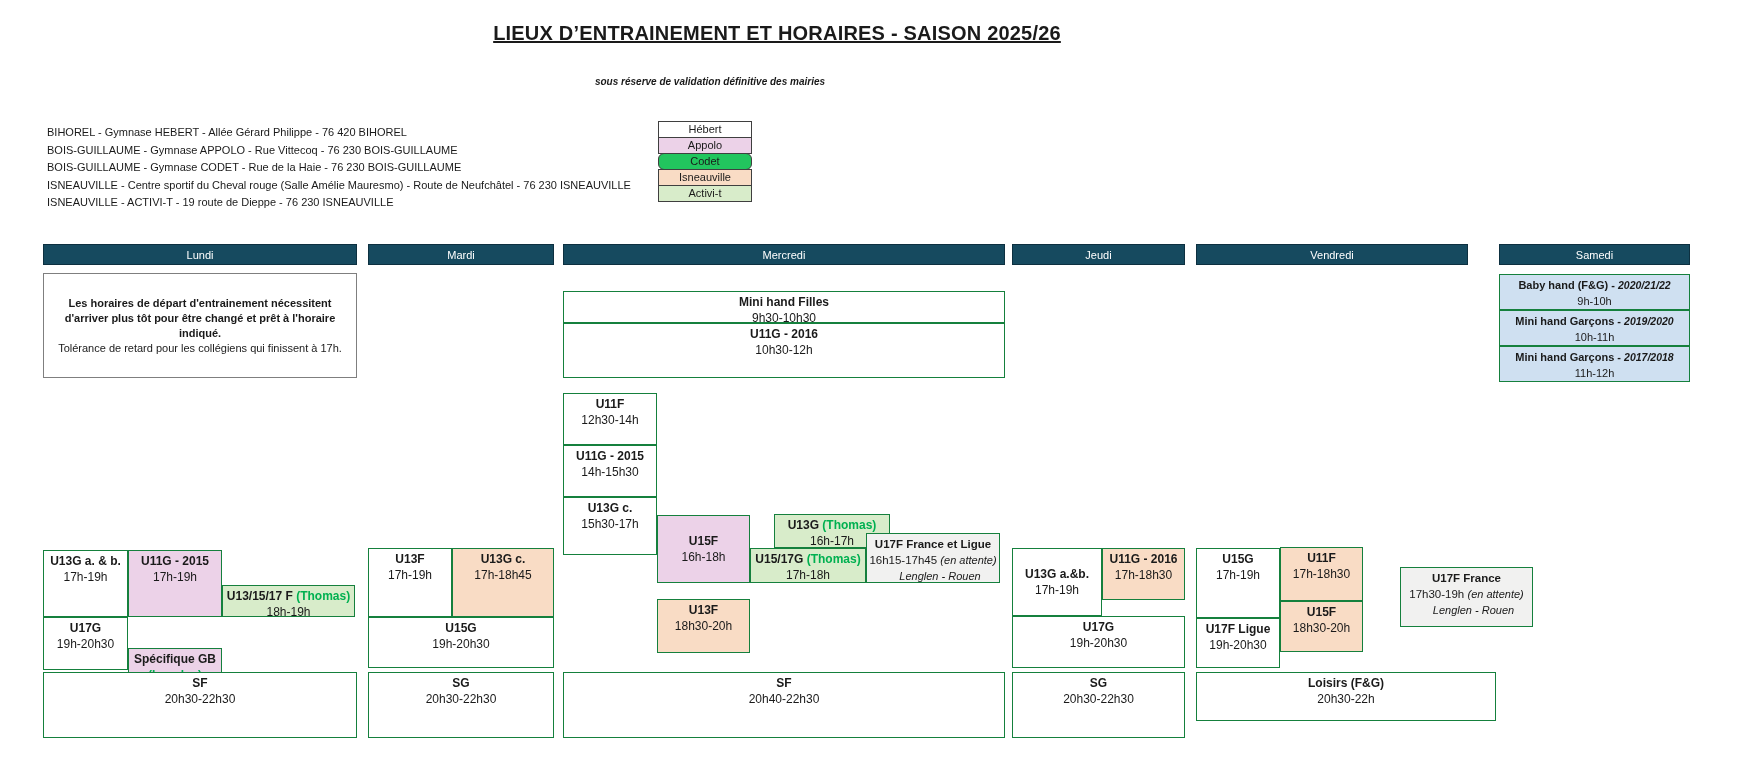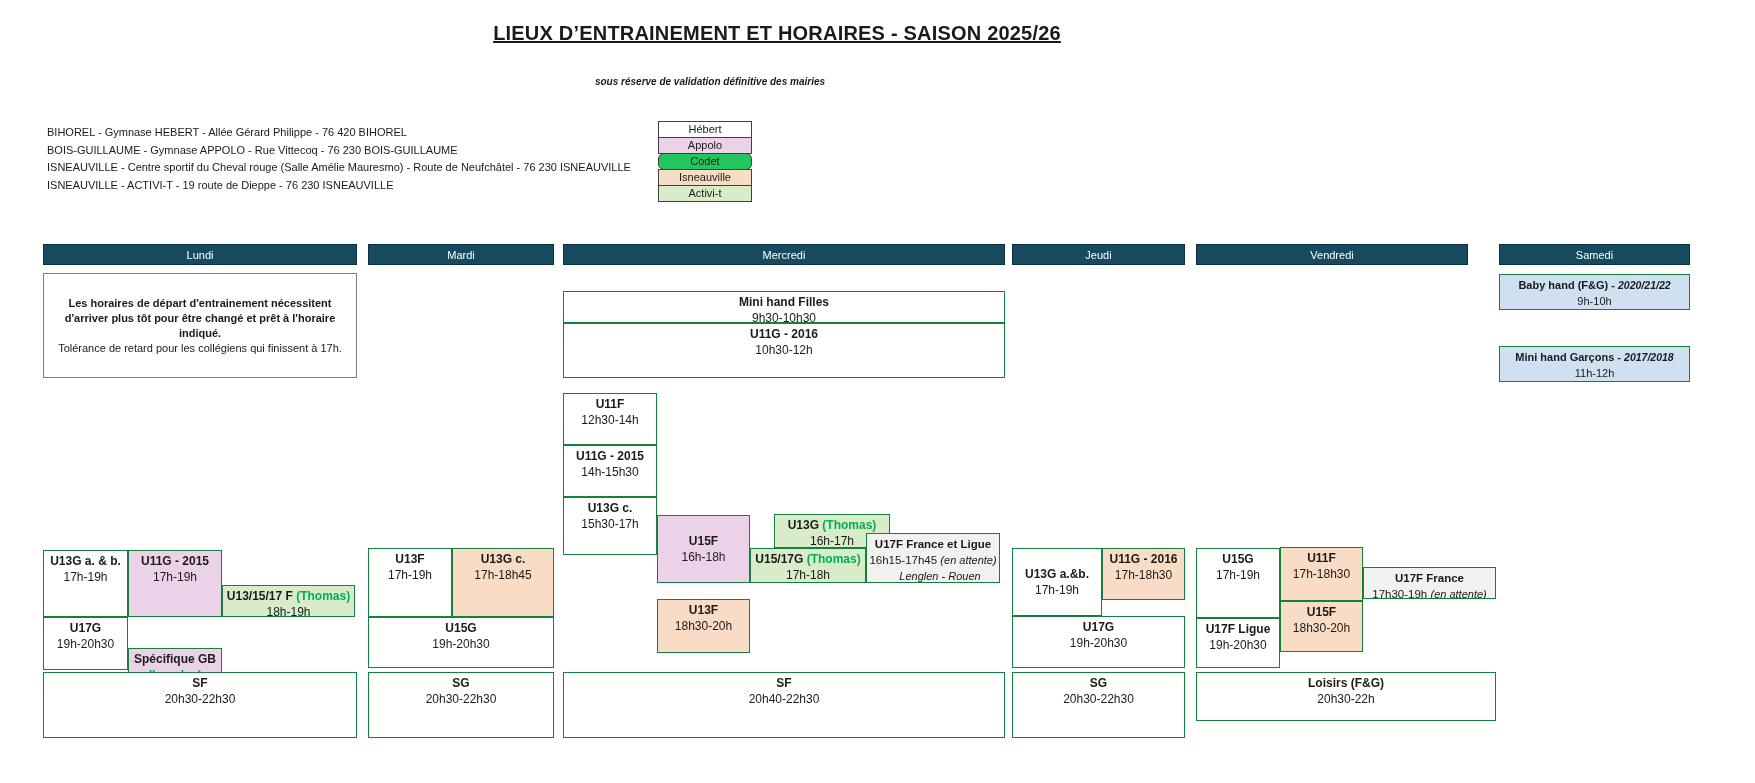--- a/index.html
+++ b/index.html
@@ -54,20 +54,21 @@
 </style>
 </head>
 <body>
 
 <div class="canvas">
   <h1 class="title">LIEUX D’ENTRAINEMENT ET HORAIRES  - SAISON 2025/26</h1>
   <div class="subtitle">sous réserve de validation définitive des mairies</div>
   <div class="addresses">
       <div class="address-line">BIHOREL - Gymnase HEBERT - Allée Gérard Philippe - 76 420 BIHOREL</div>
       <div class="address-line">BOIS-GUILLAUME - Gymnase APPOLO - Rue Vittecoq - 76 230 BOIS-GUILLAUME</div>
+      <div class="address-line">BOIS-GUILLAUME - Gymnase CODET - Rue de la Haie - 76 230 BOIS-GUILLAUME</div>
       <div class="address-line">ISNEAUVILLE - Centre sportif du Cheval rouge (Salle Amélie Mauresmo) - Route de Neufchâtel - 76 230 ISNEAUVILLE</div>
       <div class="address-line">ISNEAUVILLE - ACTIVI-T - 19 route de Dieppe - 76 230 ISNEAUVILLE</div>
     </div>
   <div class="legend">
       <div class="legend-row" style="background: rgb(255, 255, 255);">Hébert</div>
       <div class="legend-row" style="background: rgb(236, 210, 232);">Appolo</div>
       <div class="legend-row" style="background: #22c55e; border-radius: 6px;">Codet</div>
       <div class="legend-row" style="background: rgb(249, 220, 197);">Isneauville</div>
       <div class="legend-row" style="background: rgb(216, 236, 202);">Activi-t</div>
     </div>
@@ -185,38 +186,42 @@
       <div class="line"><span class="s-n">20h30-22h30</span></div>
     </div>
     <div class="block" style="left: 1196px; top: 548px; width: 84px; height: 70px; background: rgb(255, 255, 255);">
       <div class="line"><span class="s-b">U15G</span></div>
       <div class="line"><span class="s-n">17h-19h</span></div>
     </div>
     <div class="block" style="left: 1280px; top: 547px; width: 83px; height: 54px; background: rgb(249, 220, 197);">
       <div class="line"><span class="s-b">U11F</span></div>
       <div class="line"><span class="s-n">17h-18h30</span></div>
     </div>
-    <div class="block" style="left: 1363px; top: 567px; width: 133px; height: 32px; background: rgb(241, 241, 240); font-size: 11.5px;">
+    <div class="block" style="left: 1400px; top: 567px; width: 133px; height: 60px; background: rgb(241, 241, 240); font-size: 11.5px;">
       <div class="line"><span class="s-b">U17F France</span></div>
       <div class="line"><span class="s-n">17h30-19h </span><span class="s-si">(en attente)</span></div>
       <div class="line"><span class="s-i">Lenglen - Rouen</span></div>
     </div>
     <div class="block" style="left: 1280px; top: 601px; width: 83px; height: 51px; background: rgb(249, 220, 197);">
       <div class="line"><span class="s-b">U15F</span></div>
       <div class="line"><span class="s-n">18h30-20h</span></div>
     </div>
     <div class="block" style="left: 1196px; top: 618px; width: 84px; height: 50px; background: rgb(255, 255, 255);">
       <div class="line"><span class="s-b">U17F Ligue</span></div>
       <div class="line"><span class="s-n">19h-20h30</span></div>
     </div>
     <div class="block" style="left: 1196px; top: 672px; width: 300px; height: 49px; background: rgb(255, 255, 255);">
       <div class="line"><span class="s-b">Loisirs (F&amp;G)</span></div>
       <div class="line"><span class="s-n">20h30-22h</span></div>
     </div>
     <div class="block" style="left: 1499px; top: 274px; width: 191px; height: 36px; background: rgb(207, 224, 241); font-size: 11px;">
       <div class="line"><span class="s-b">Baby hand (F&amp;G) - </span><span class="s-yi">2020/21/22</span></div>
       <div class="line"><span class="s-n">9h-10h</span></div>
     </div>
+    <div class="block" style="left: 1499px; top: 310px; width: 191px; height: 36px; background: rgb(207, 224, 241); font-size: 11px;">
+      <div class="line"><span class="s-b">Mini hand Garçons - </span><span class="s-yi">2019/2020</span></div>
+      <div class="line"><span class="s-n">10h-11h</span></div>
+    </div>
     <div class="block" style="left: 1499px; top: 346px; width: 191px; height: 36px; background: rgb(207, 224, 241); font-size: 11px;">
       <div class="line"><span class="s-b">Mini hand Garçons - </span><span class="s-yi">2017/2018</span></div>
       <div class="line"><span class="s-n">11h-12h</span></div>
     </div>
   </div>
 
 </body></html>

